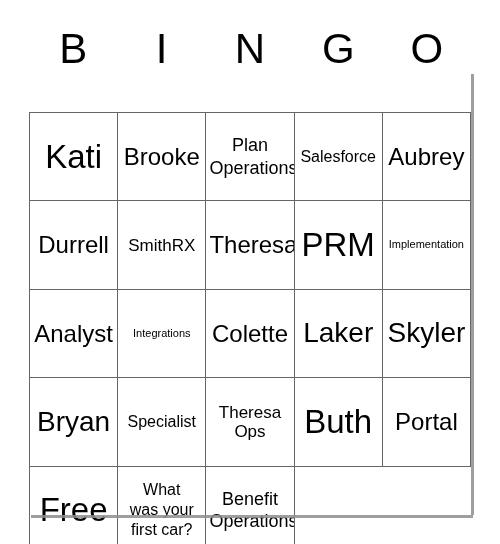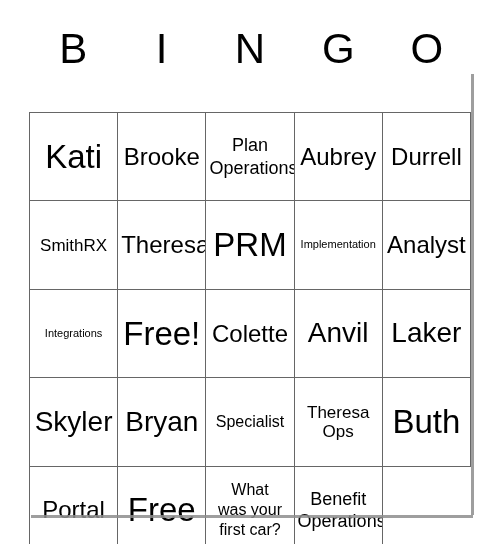--- a/index.html
+++ b/index.html
@@ -124,20 +124,23 @@
         <span class="cell-text sz-xl">Kati</span>
       </div>
     <div class="bingo-cell">
         <span class="cell-text sz-md">Brooke</span>
       </div>
     <div class="bingo-cell">
         <span class="cell-text sz-xxs">Plan
 Operations</span>
       </div>
     <div class="bingo-cell">
+        <span class="cell-text sz-xs">Salesforce</span>
+      </div>
+    <div class="bingo-cell">
         <span class="cell-text sz-md">Aubrey</span>
       </div>
 
     <div class="bingo-cell">
         <span class="cell-text sz-md">Durrell</span>
       </div>
     <div class="bingo-cell">
         <span class="cell-text sz-sm">SmithRX</span>
       </div>
     <div class="bingo-cell">
@@ -150,27 +153,21 @@
         <span class="cell-text sz-tiny">Implementation</span>
       </div>
 
     <div class="bingo-cell">
         <span class="cell-text sz-md">Analyst</span>
       </div>
     <div class="bingo-cell">
         <span class="cell-text sz-tiny">Integrations</span>
       </div>
     <div class="bingo-cell">
-        <span class="cell-text sz-xl">Free!</span>
-      </div>
-    <div class="bingo-cell">
         <span class="cell-text sz-md">Colette</span>
-      </div>
-    <div class="bingo-cell">
-        <span class="cell-text sz-lg">Anvil</span>
       </div>
 
     <div class="bingo-cell">
         <span class="cell-text sz-lg">Laker</span>
       </div>
     <div class="bingo-cell">
         <span class="cell-text sz-lg">Skyler</span>
       </div>
     <div class="bingo-cell">
         <span class="cell-text sz-lg">Bryan</span>

